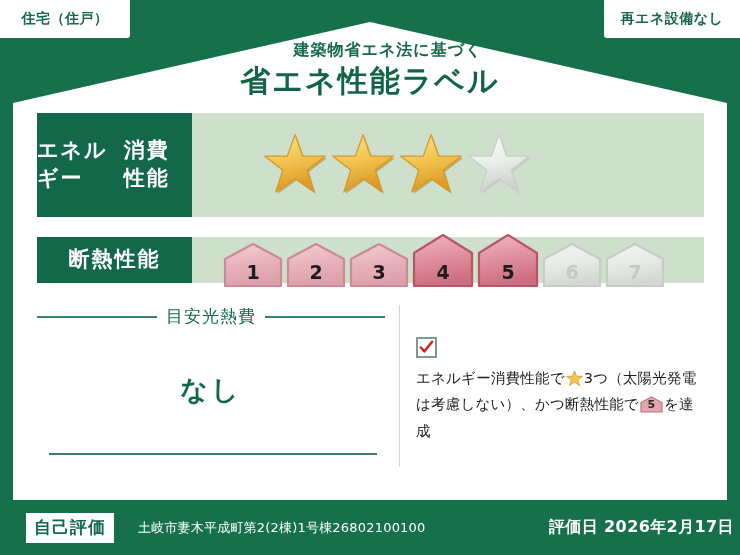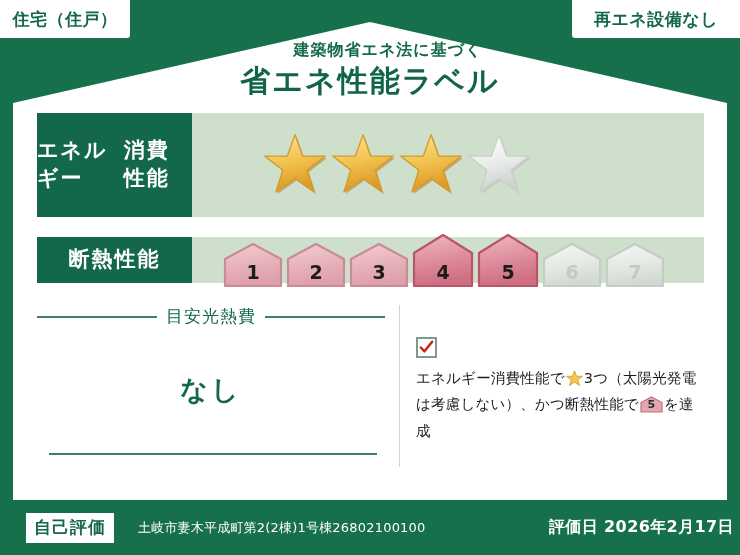--- a/index.html
+++ b/index.html
@@ -31,36 +31,36 @@
     height: 500px;
   }
 
   
   .corner-badge {
     position: absolute;
     top: 0;
     background: #ffffff;
     color: #14684a;
     font-weight: bold;
-    font-size: 17px;
+    font-size: 14px;
     letter-spacing: 0.5px;
     display: flex;
     align-items: center;
     justify-content: center;
     height: 38px;
     z-index: 6;
   }
   .badge-left {
     left: 0;
     width: 130px;
     border-bottom-right-radius: 3px;
   }
   .badge-right {
     right: 0;
-    width: 168px;
+    width: 136px;
     border-bottom-left-radius: 3px;
   }
 
   
   .title-wrap {
     position: absolute;
     top: 40px;
     left: 0;
     width: 740px;
     text-align: center;

